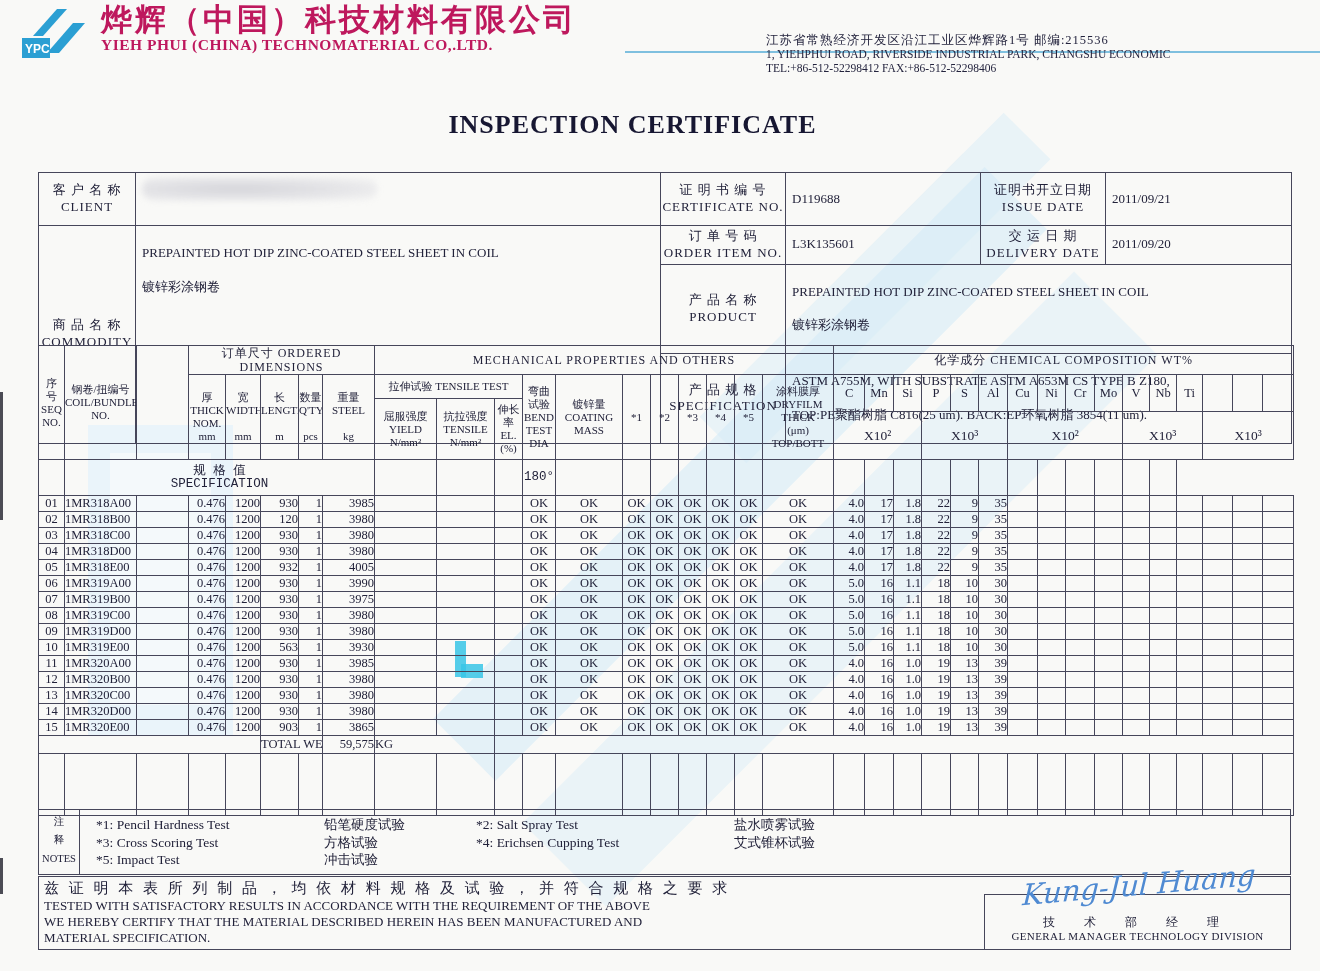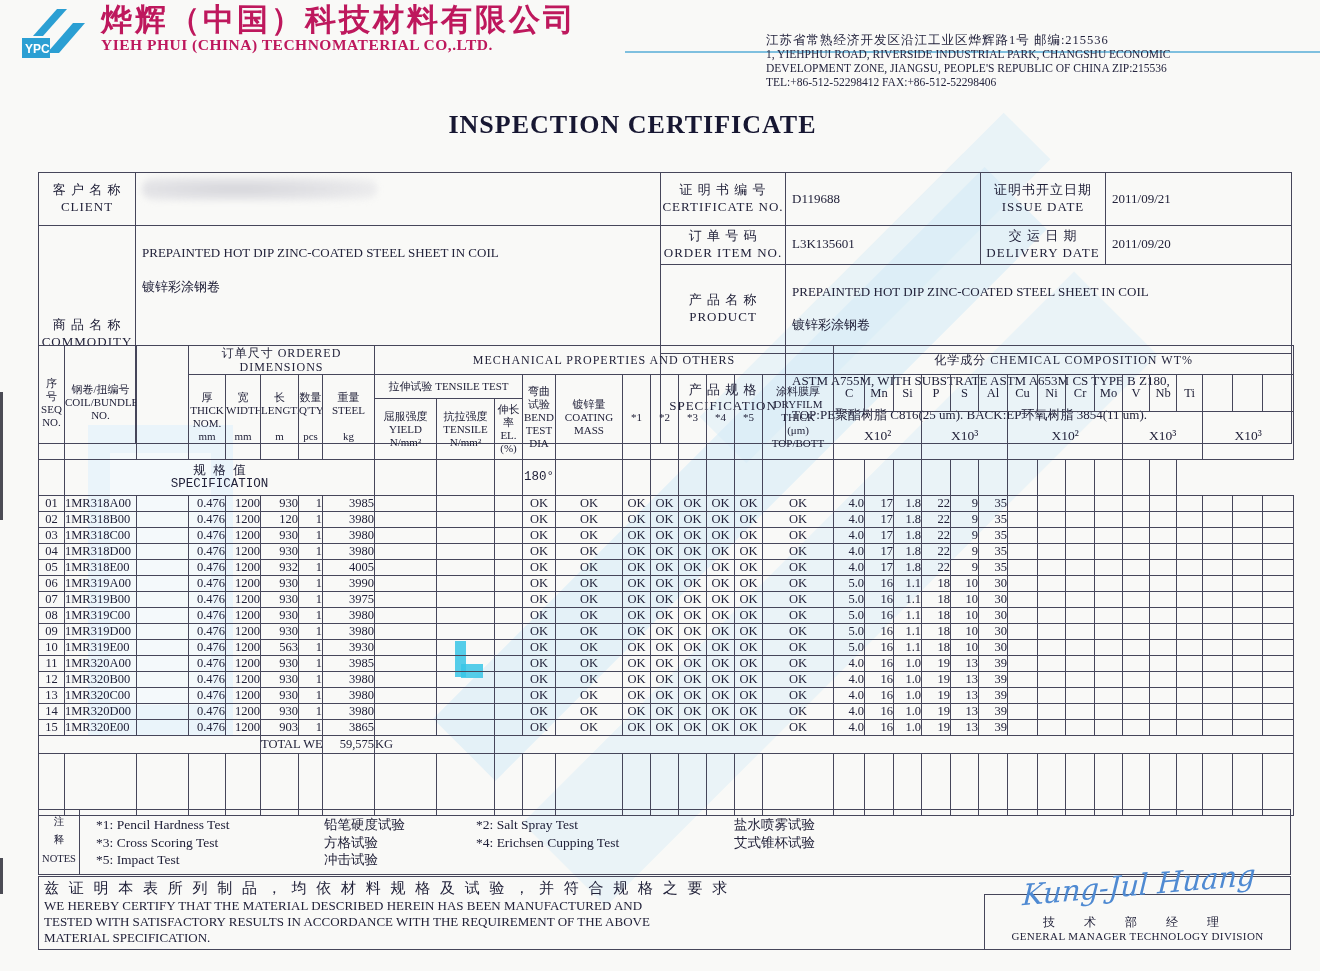--- a/index.html
+++ b/index.html
@@ -92,21 +92,20 @@
       <text x="5" y="47" font-size="12" font-weight="bold" fill="#ffffff" font-family="Liberation Sans, sans-serif">YPC</text>
     </svg>
   </div>
   <div class="layer company">
     <div class="zh">烨辉（中国）科技材料有限公司</div>
     <div class="en">YIEH PHUI (CHINA) TECHNOMATERIAL CO,.LTD.</div>
   </div>
   <div class="layer address">
     <div class="zh">江苏省常熟经济开发区沿江工业区烨辉路1号 邮编:215536</div>
     <div>1, YIEHPHUI ROAD, RIVERSIDE INDUSTRIAL PARK, CHANGSHU ECONOMIC</div>
-    <div>DEVELOPMENT ZONE, JIANGSU, PEOPLE'S REPUBLIC OF CHINA ZIP:215536</div>
     <div>TEL:+86-512-52298412  FAX:+86-512-52298406</div>
   </div>
 
   <div class="layer title">
     <div class="en">INSPECTION CERTIFICATE</div>
   </div>
 
   <table class="layer info">
     <colgroup>
         <col style="width:97px">
@@ -935,22 +934,22 @@
       <span>*5: Impact Test</span>
       <span>冲击试验</span>
       <span></span>
       <span></span>
     </div>
   </div>
 
   <div class="layer statement-box">
     <div class="statement-text">
       <div class="zh">兹 证 明 本 表 所 列 制 品 ， 均 依 材 料 规 格 及 试 验 ， 并 符 合 规 格 之 要 求</div>
+      <div>TESTED WITH SATISFACTORY RESULTS IN ACCORDANCE WITH THE REQUIREMENT  OF  THE  ABOVE</div>
       <div>WE HEREBY CERTIFY THAT THE MATERIAL  DESCRIBED  HEREIN  HAS BEEN  MANUFACTURED  AND</div>
-      <div>TESTED WITH SATISFACTORY RESULTS IN ACCORDANCE WITH THE REQUIREMENT  OF  THE  ABOVE</div>
       <div>MATERIAL SPECIFICATION.</div>
     </div>
     <div class="signature-box">
       <div class="signature-script">Kung-Jul Huang</div>
       <div class="signer-zh">技 术 部 经 理</div>
       <div class="signer-en">GENERAL MANAGER TECHNOLOGY DIVISION</div>
     </div>
   </div>
 
 </div>

